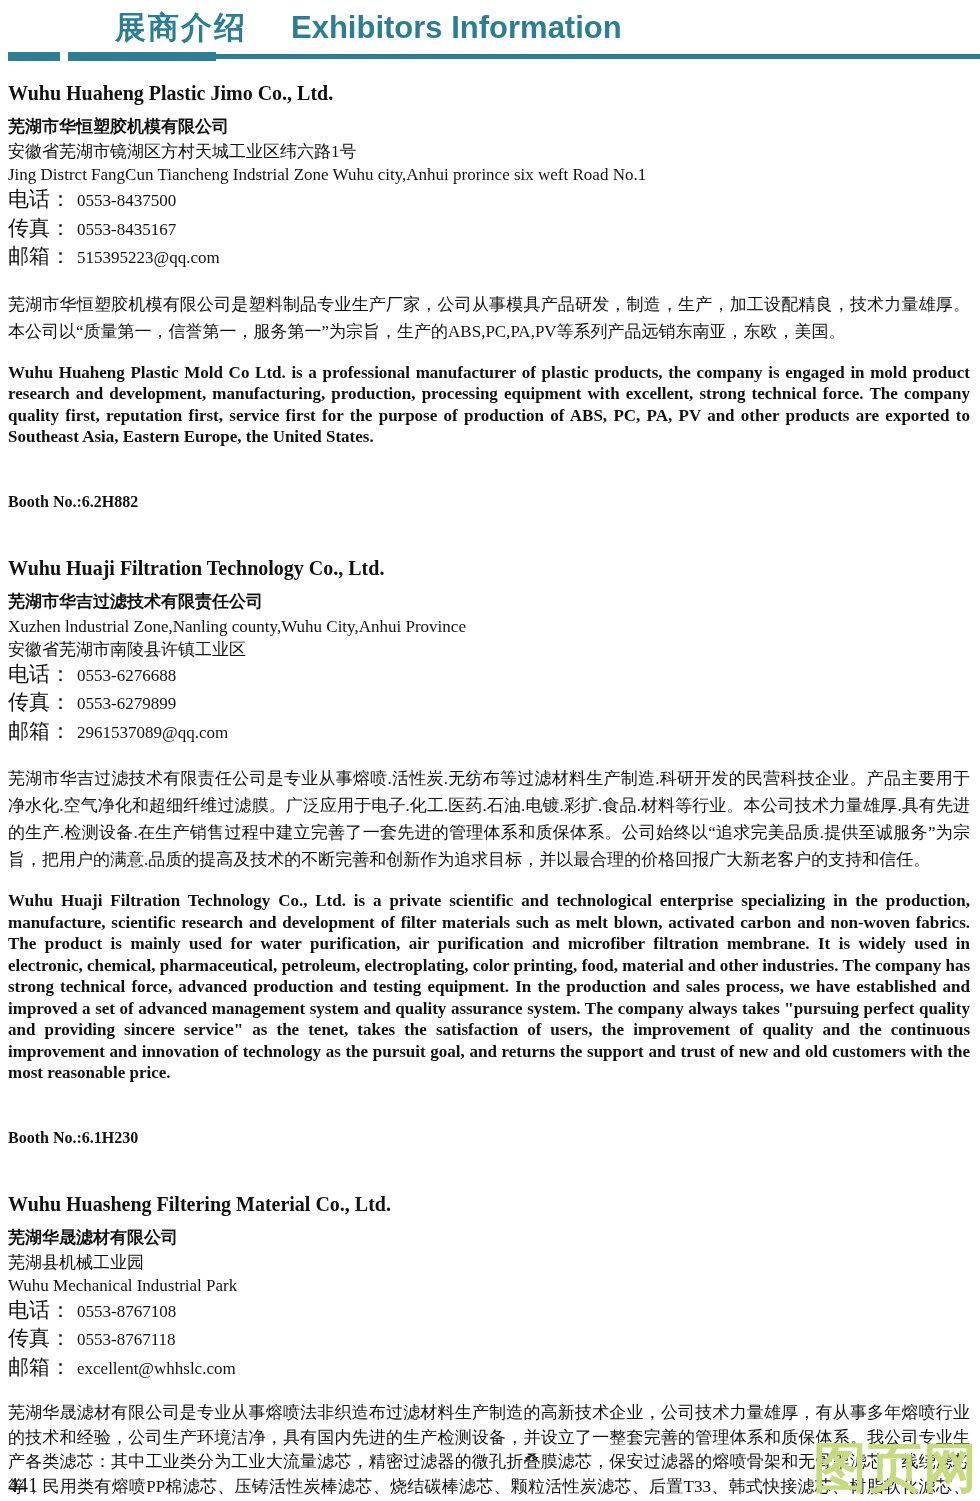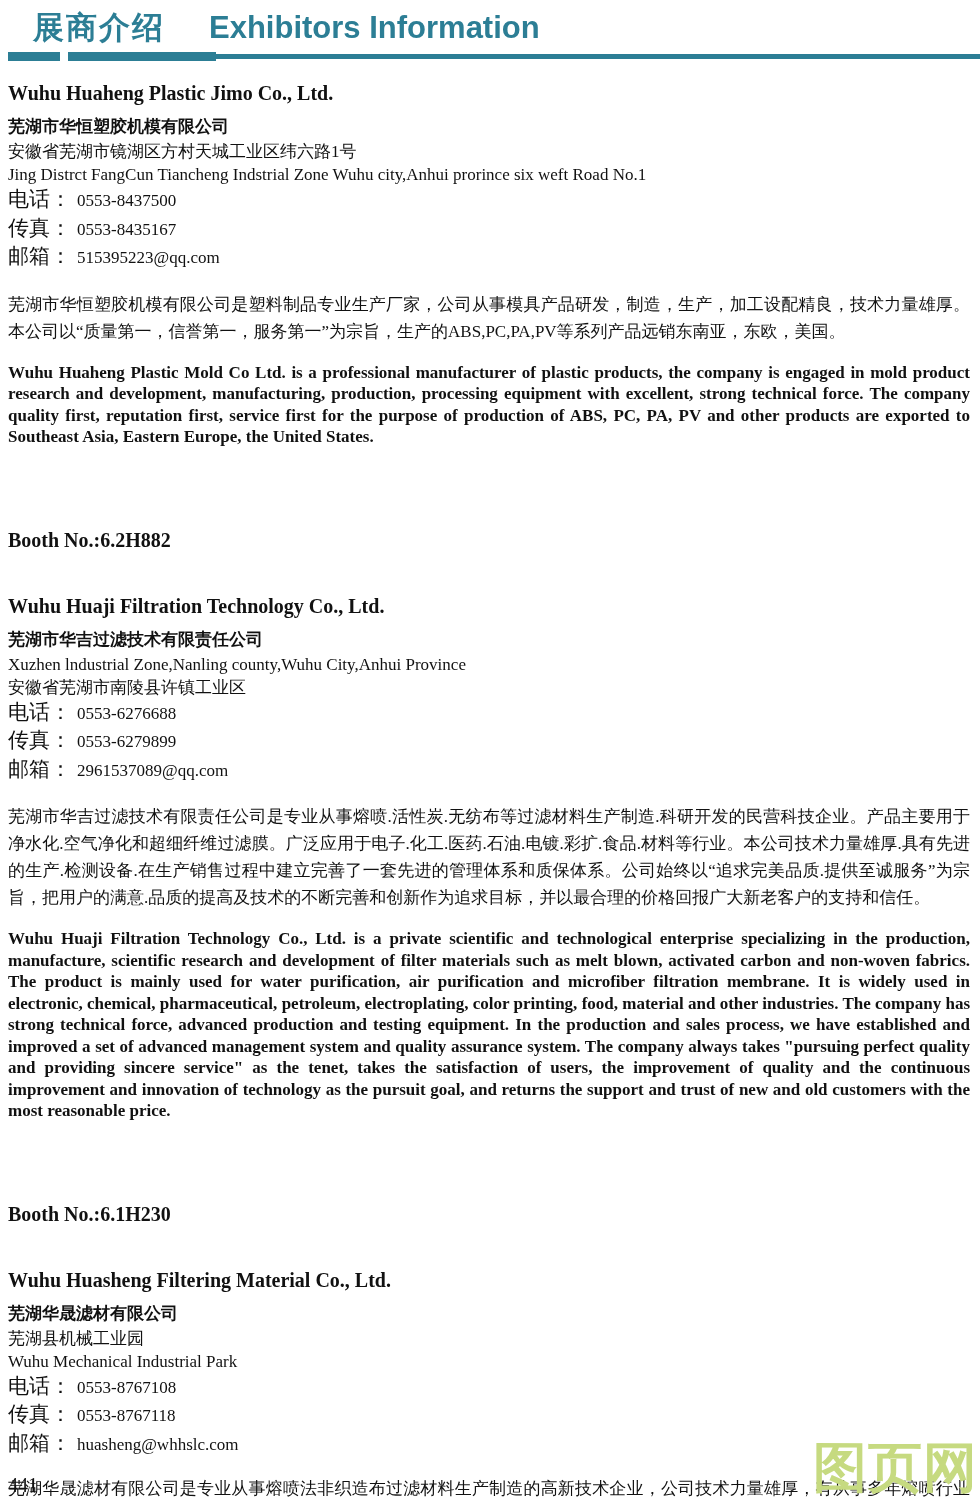--- a/index.html
+++ b/index.html
@@ -10,21 +10,21 @@
     color:#111111;
     position:relative;
     overflow:hidden;
   }
   .page{width:980px;height:1501px;position:relative;overflow:hidden;}
 
   
   .header{padding-top:6px;}
   .header-row{
     display:flex;align-items:center;gap:44px;
-    padding-left:33px;height:44px;
+    padding-left:115px;height:44px;
   }
   .title-cn{
     font-family:"Liberation Sans","DejaVu Sans",sans-serif;
     font-size:31px;font-weight:bold;color:var(--accent);
     letter-spacing:2px;
   }
   .title-en{
     font-family:"Liberation Sans","DejaVu Sans",sans-serif;
     font-size:31px;font-weight:bold;color:var(--accent);
   }
@@ -48,21 +48,21 @@
   .desc-cn{
     margin-top:19px;font-size:17px;line-height:27px;
     text-align:justify;text-justify:inter-ideograph;
   }
   .desc-cn.lh-tight{line-height:24.5px;}
   .desc-en{
     margin-top:10px;font-size:17px;line-height:21.5px;
     text-align:justify;
     font-weight:bold;
   }
-  .booth{margin-top:80px;font-size:20px;font-weight:bold;line-height:24px;}
+  .booth{margin-top:42px;font-size:16px;font-weight:bold;line-height:24px;}
 
   
   .page-number{
     position:absolute;left:8px;bottom:3px;
     font-size:20px;line-height:26px;color:#111;
   }
   .watermark{
     position:absolute;right:2px;bottom:-4px;
     font-family:"Liberation Sans","DejaVu Sans",sans-serif;
     font-size:54px;font-weight:bold;letter-spacing:1px;
@@ -139,21 +139,21 @@
         <div>芜湖县机械工业园</div>
         <div>Wuhu Mechanical Industrial Park</div>
       </div>
       <div class="contact-row">
         <span class="contact-label">电话：</span><span class="contact-value">0553-8767108</span>
       </div>
       <div class="contact-row">
         <span class="contact-label">传真：</span><span class="contact-value">0553-8767118</span>
       </div>
       <div class="contact-row">
-        <span class="contact-label">邮箱：</span><span class="contact-value">huasheng@whhslc.com</span>
+        <span class="contact-label">邮箱：</span><span class="contact-value">excellent@whhslc.com</span>
       </div>
       <p class="desc-cn lh-tight">芜湖华晟滤材有限公司是专业从事熔喷法非织造布过滤材料生产制造的高新技术企业，公司技术力量雄厚，有从事多年熔喷行业的技术和经验，公司生产环境洁净，具有国内先进的生产检测设备，并设立了一整套完善的管理体系和质保体系。我公司专业生产各类滤芯：其中工业类分为工业大流量滤芯，精密过滤器的微孔折叠膜滤芯，保安过滤器的熔喷骨架和无骨架滤芯，线绕滤芯等，民用类有熔喷PP棉滤芯、压铸活性炭棒滤芯、烧结碳棒滤芯、颗粒活性炭滤芯、后置T33、韩式快接滤芯、树脂软化滤芯、简易折叠滤芯、熔喷气体液体过滤膜等，产品应用范围广泛；我公司还可专业定制各类非标滤芯（内径最小10-15厘米、最大70厘米），品种全，产品均获得</p>
     </section>
 
   </div>
 
   <div class="page-number">441</div>
   <div class="watermark">图页网</div>
 
 </div>

